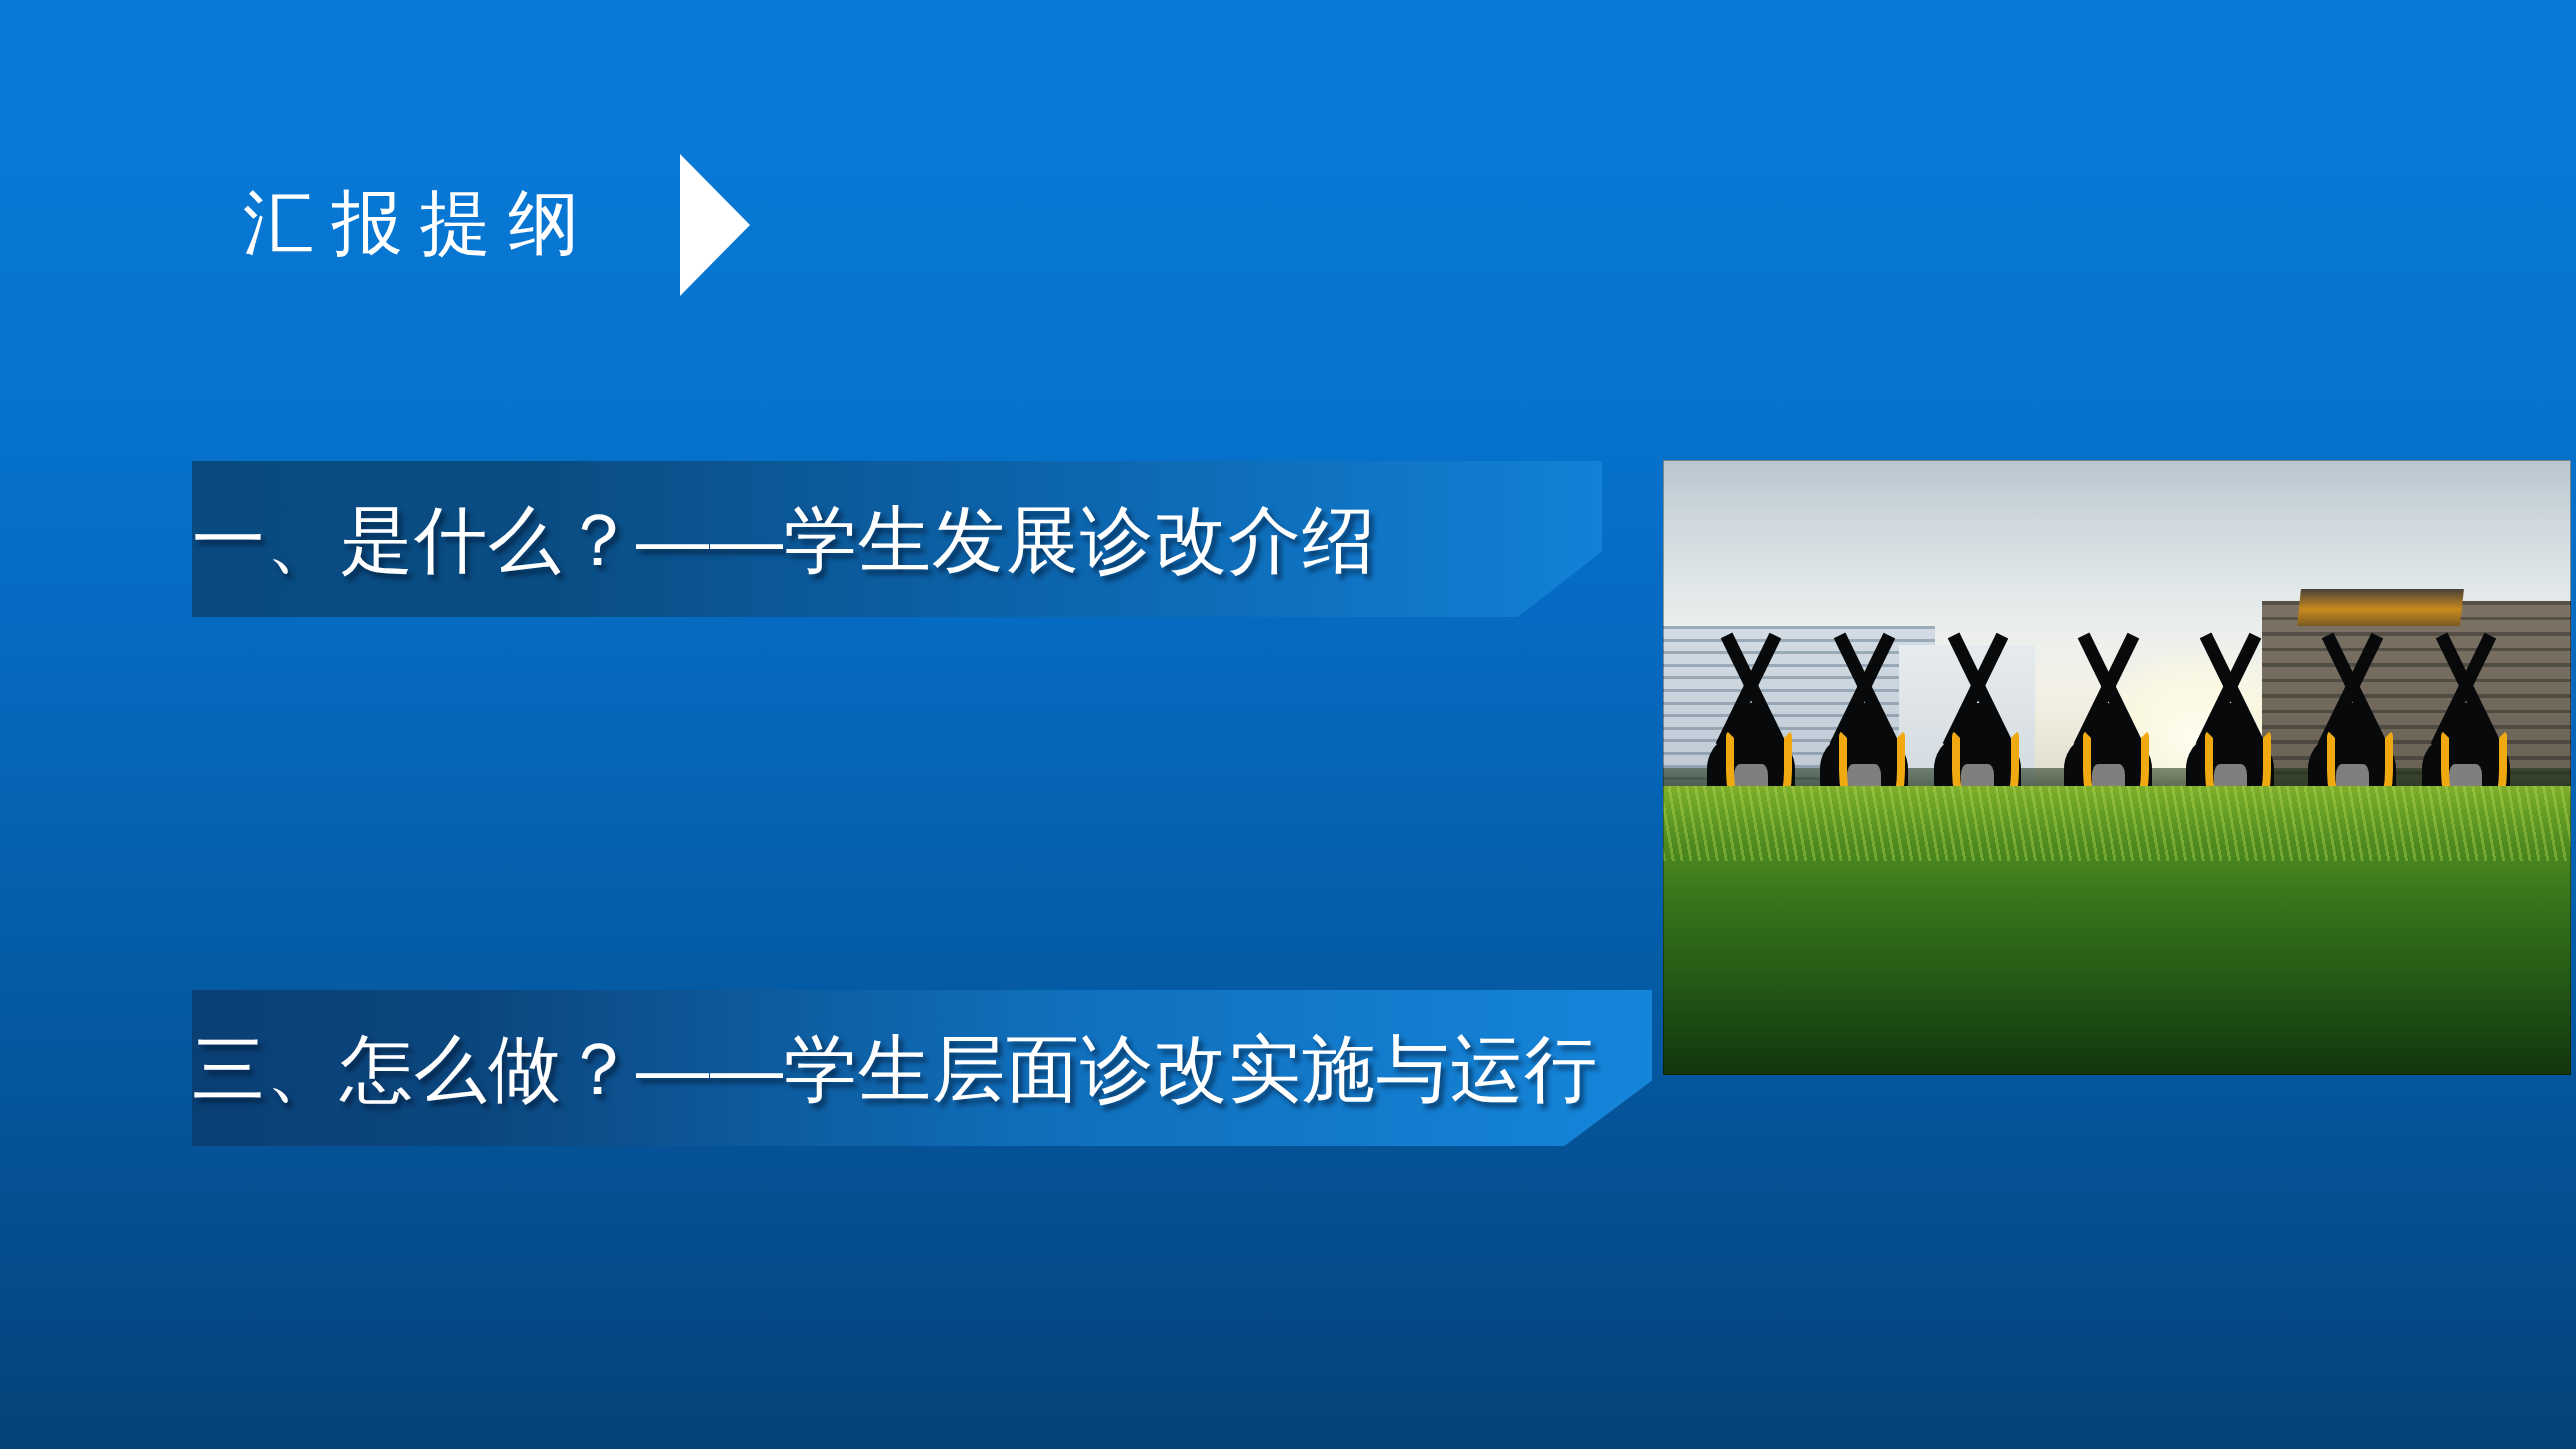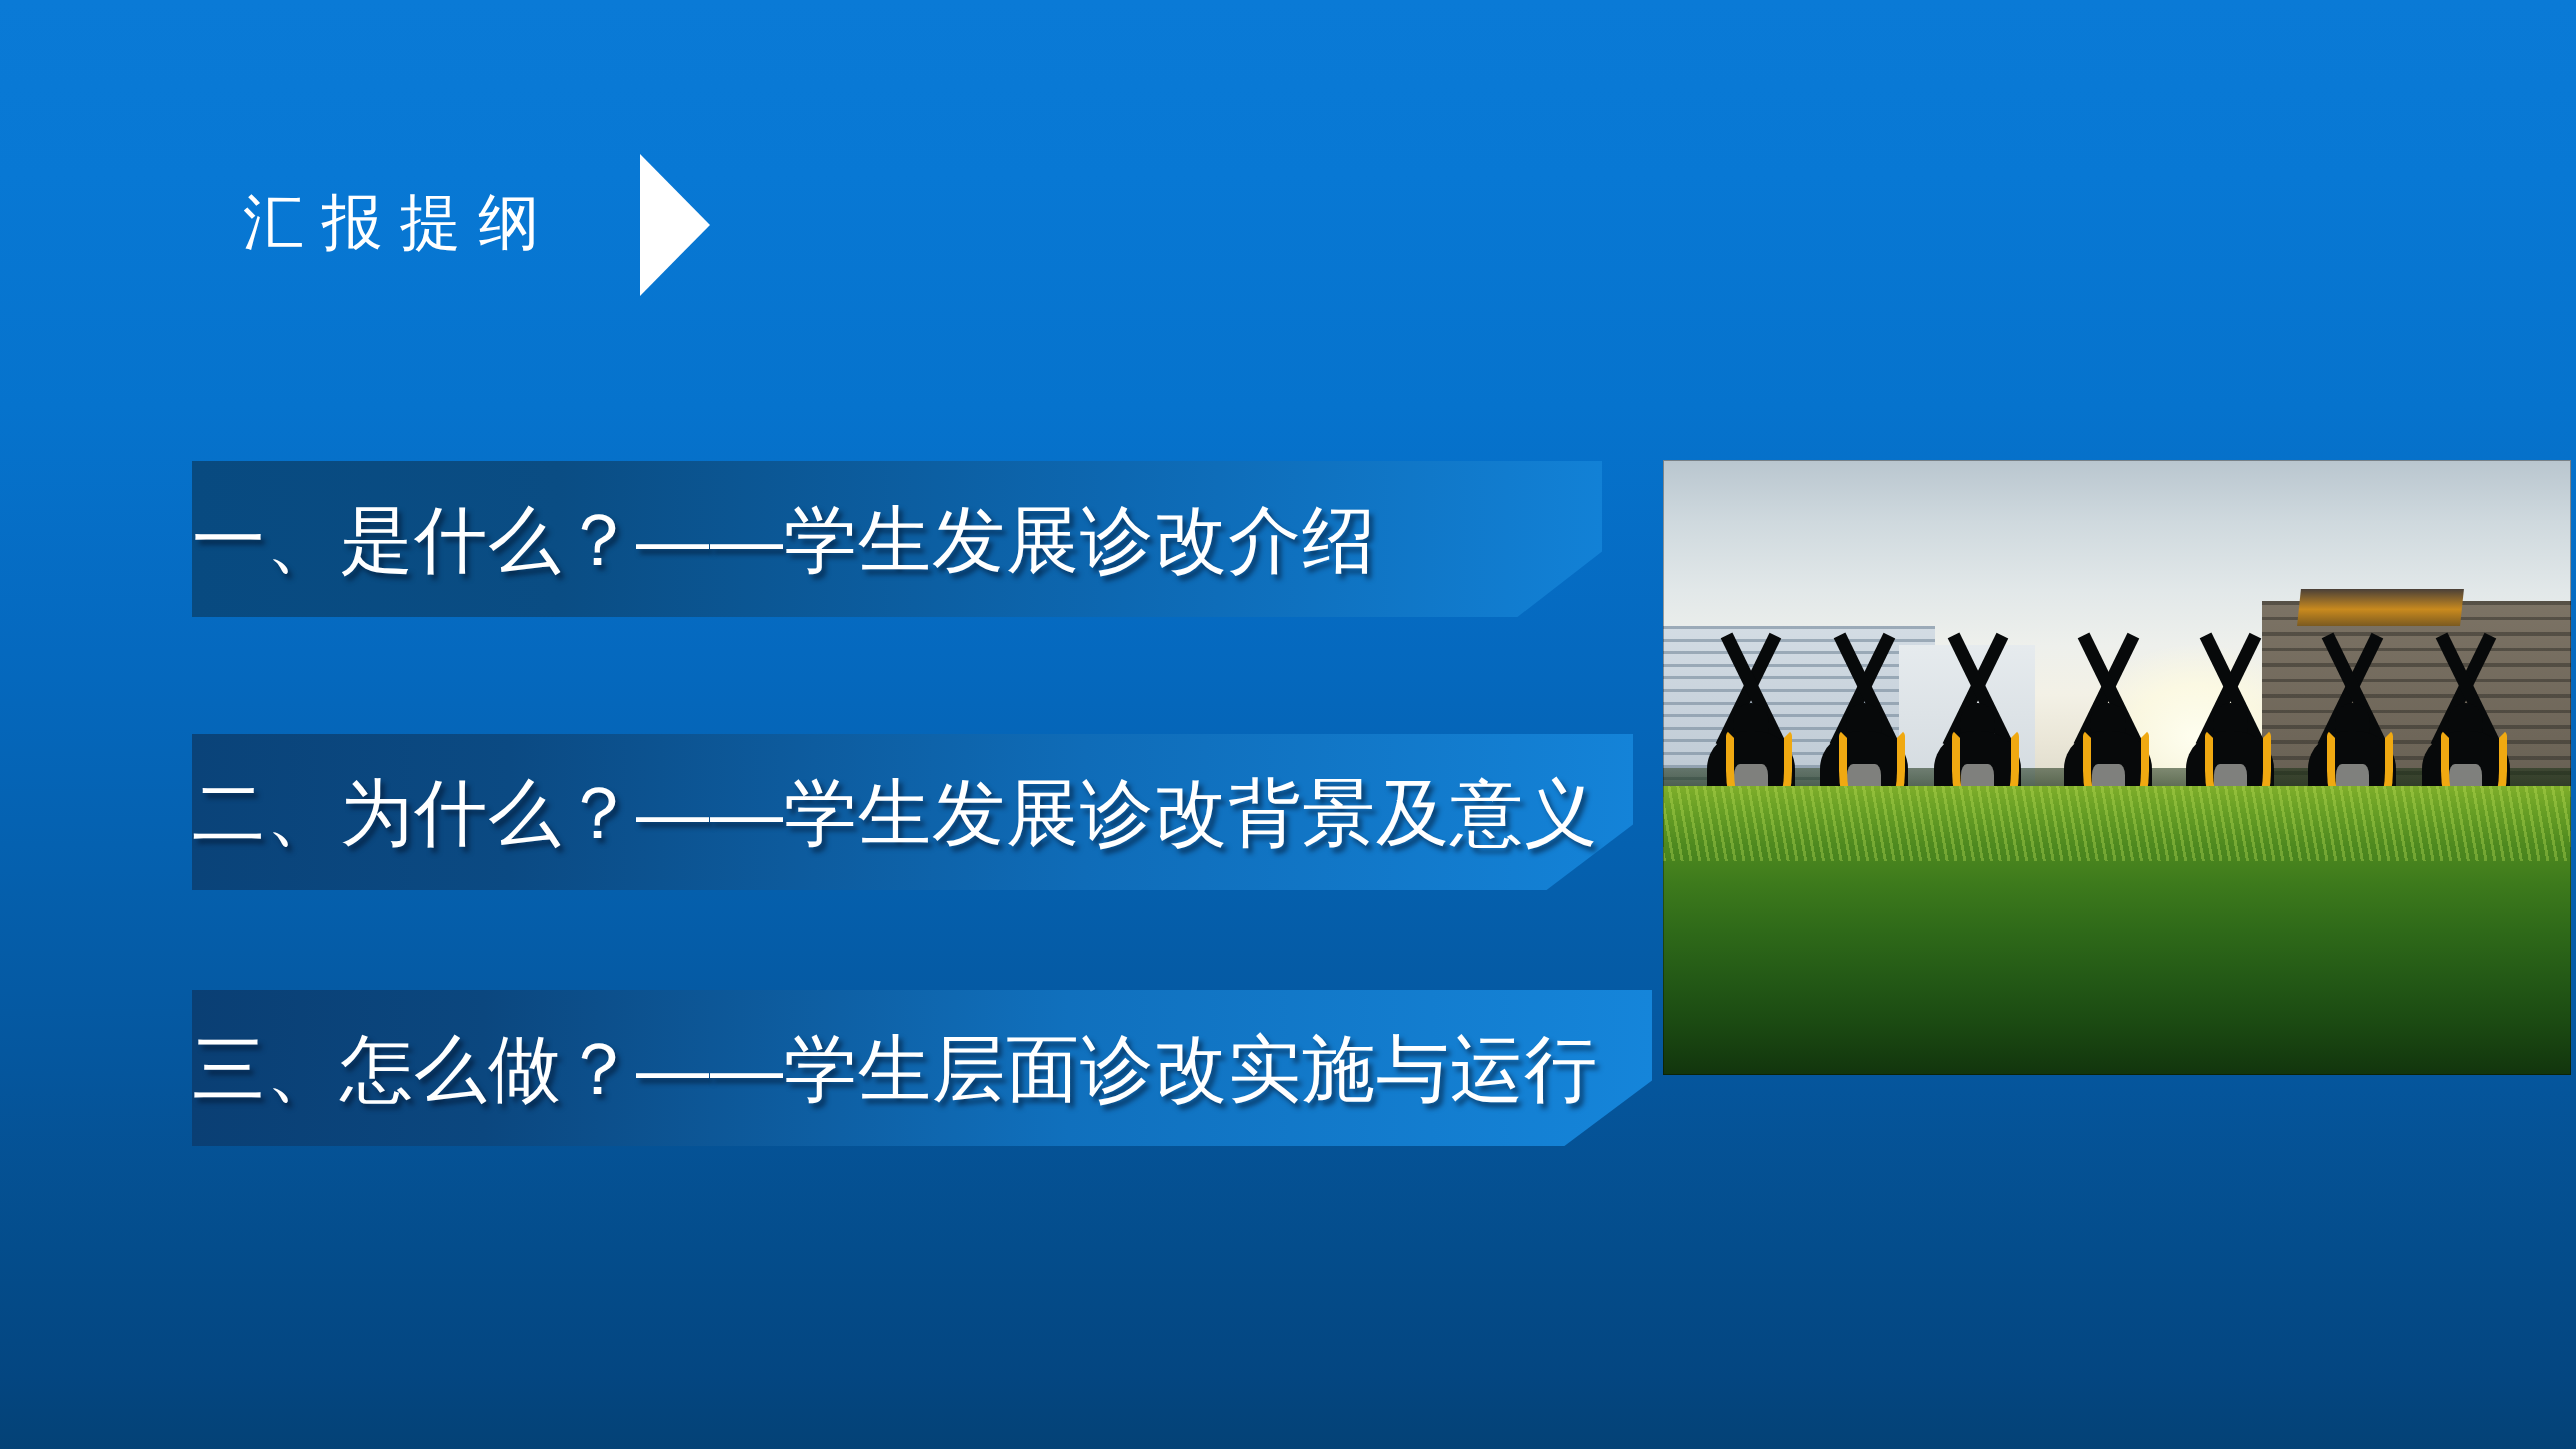--- a/index.html
+++ b/index.html
@@ -29,21 +29,21 @@
   .title-row {
     position: absolute;
     left: 243px;
     top: 145px;
     display: flex;
     align-items: center;
     height: 155px;
   }
   .title-text {
     color: #ffffff;
-    font-size: 61px;
+    font-size: 71px;
     line-height: 1;
     letter-spacing: 17.4px;
     white-space: nowrap;
     font-weight: 400;
   }
   .title-triangle {
     margin-left: 83px;
     width: 0;
     height: 0;
     border-top: 71px solid transparent;
@@ -252,23 +252,20 @@
 
   <div class="title-row">
     <div class="title-text">汇报提纲</div>
     <div class="title-triangle"></div>
   </div>
 
   <div class="bar bar-1">
     <span class="bar-label">一、是什么？——学生发展诊改介绍</span>
   </div>
 
-  <div class="bar bar-2">
-    <span class="bar-label">二、为什么？——学生发展诊改背景及意义</span>
-  </div>
 
   <div class="bar bar-3">
     <span class="bar-label">三、怎么做？——学生层面诊改实施与运行</span>
   </div>
 
   <div class="photo">
     <div class="ph-sky"></div>
     <div class="ph-sun"></div>
     <div class="ph-bldgL"></div>
     <div class="ph-bldgM"></div>

